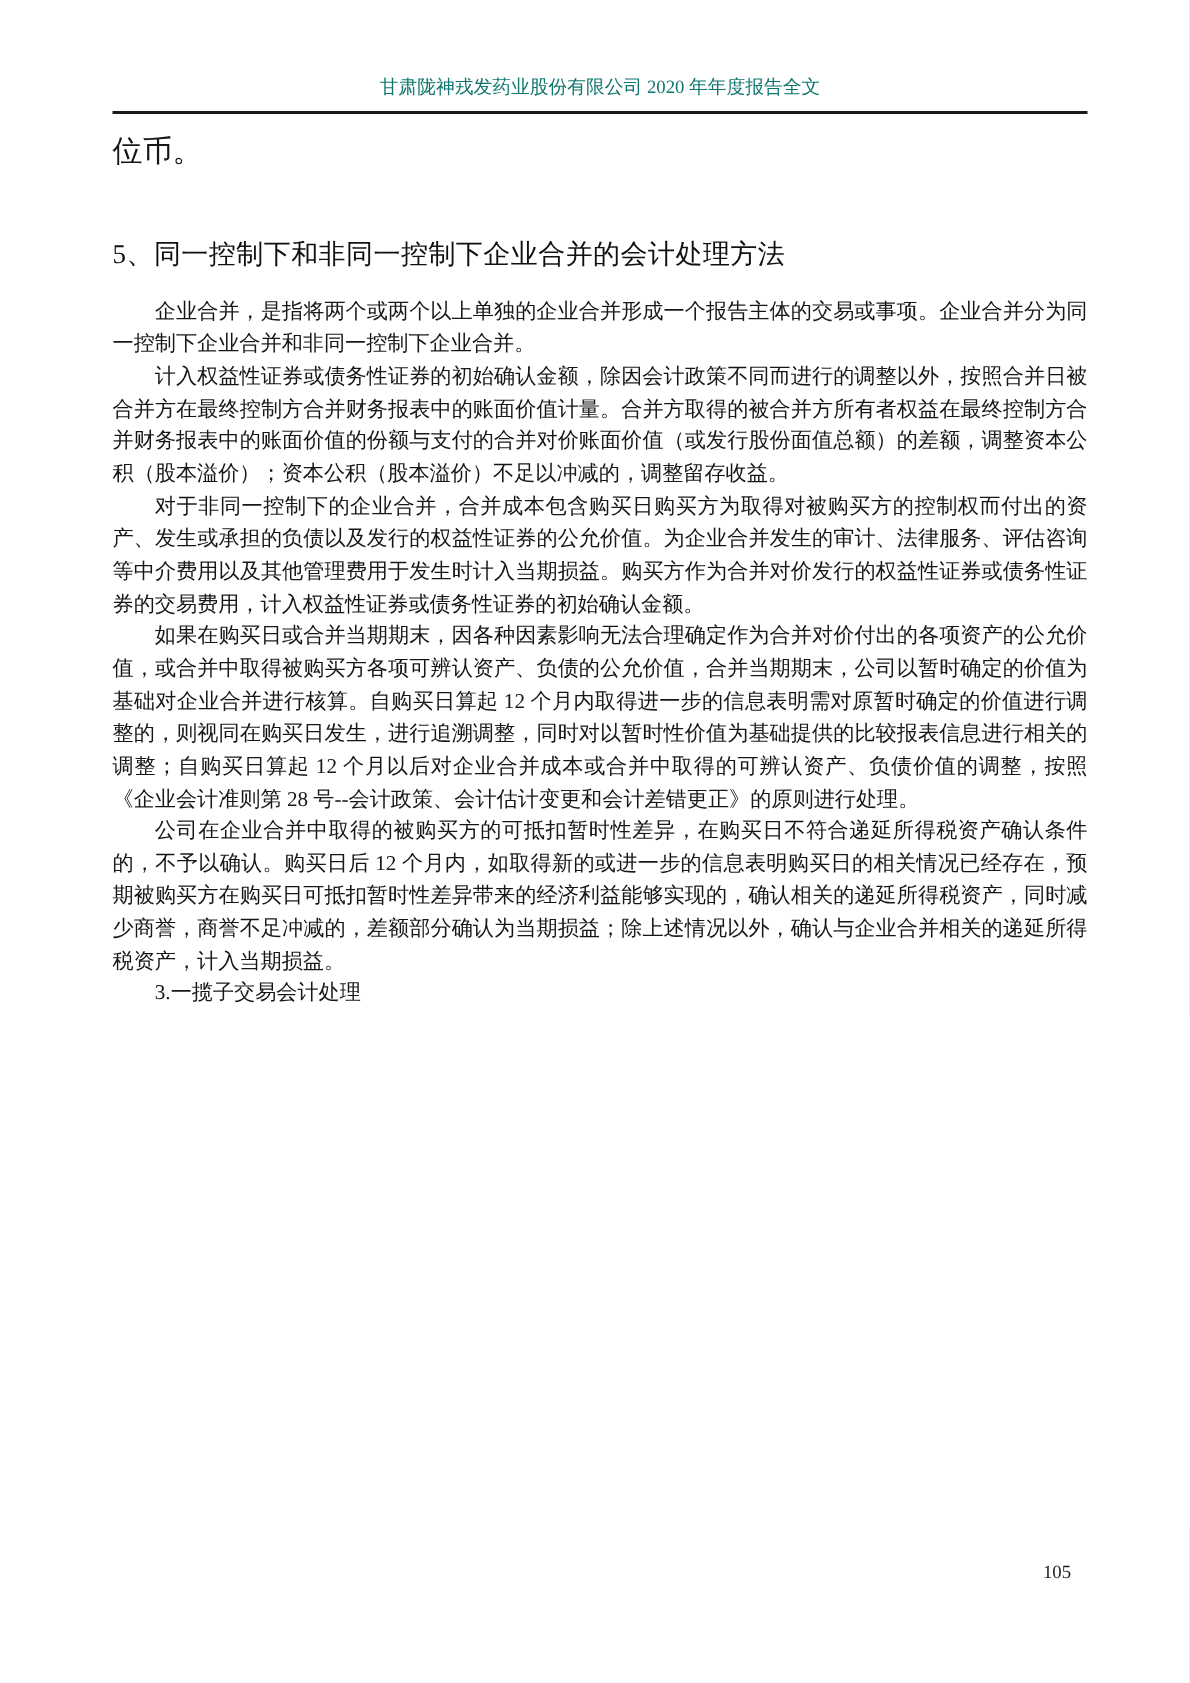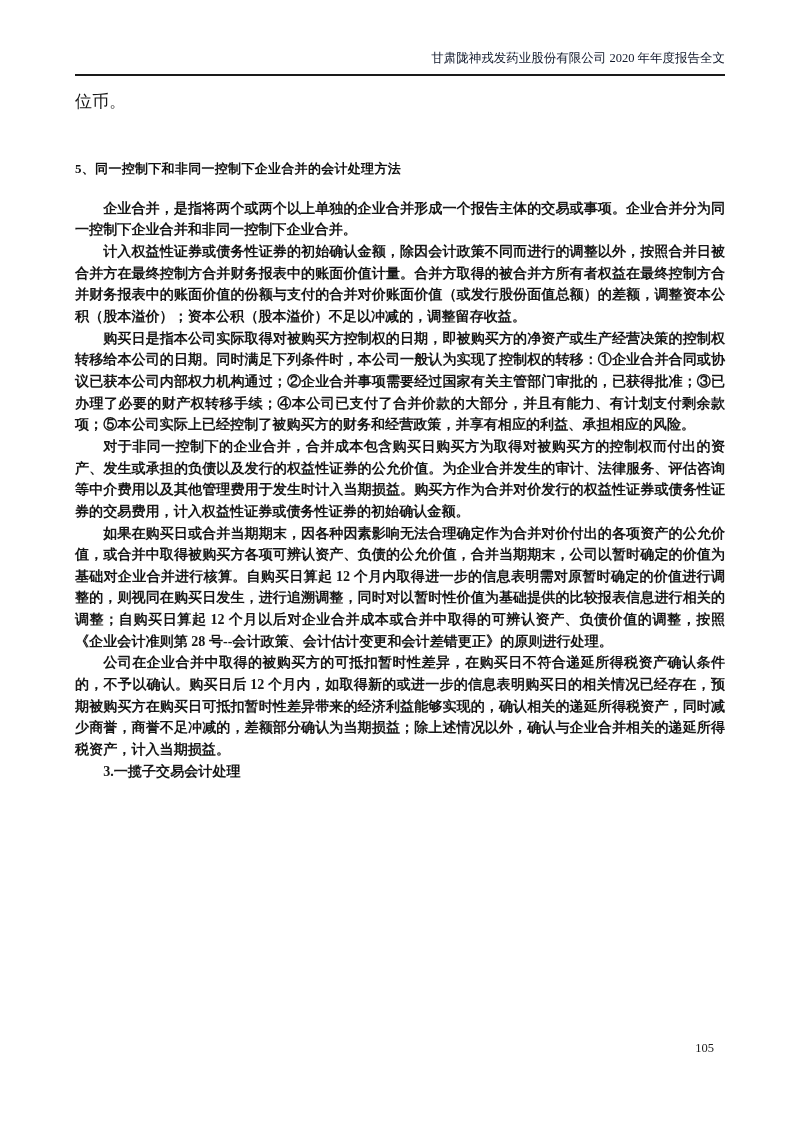--- a/index.html
+++ b/index.html
@@ -15,62 +15,61 @@
     background: #ffffff;
     overflow: hidden;
     font-family: "Liberation Serif", "DejaVu Serif", serif;
     color: #161616;
   }
   .page-header {
     position: absolute;
     left: 75px;
     top: 50px;
     width: 650px;
-    text-align: right;
+    text-align: center;
     font-size: 12.5px;
     line-height: 17px;
-    color: #0f172a;
+    color: #0f766e;
     white-space: nowrap;
   }
   .header-rule {
     position: absolute;
     left: 75px;
     top: 74px;
     width: 650px;
     height: 2px;
     background: #1a1a1a;
   }
   .page-body {
     position: absolute;
     left: 75px;
     top: 91px;
     width: 650px;
   }
   .fragment {
     margin: 0;
-    font-size: 17px;
+    font-size: 20px;
     line-height: 21.65px;
     text-indent: 0;
   }
   .section-heading {
     margin: 44px 0 17px 0;
-    font-size: 13px;
+    font-size: 18px;
     line-height: 24px;
-    font-weight: bold;
+    font-weight: normal;
     letter-spacing: 0.3px;
     color: #101010;
   }
   .para {
     margin: 0;
     font-size: 14.1px;
     line-height: 21.65px;
     text-align: justify;
     text-indent: 2em;
     word-break: break-all;
-    font-weight: bold;
   }
   .page-footer {
     position: absolute;
     top: 1040px;
     right: 79px;
     font-size: 12.5px;
     line-height: 16px;
     color: #1a1a1a;
   }
 </style>
@@ -86,21 +85,20 @@
   <div class="header-rule"></div>
 
   <div class="page-body">
     <p class="fragment">位币。</p>
 
     <h2 class="section-heading">5、同一控制下和非同一控制下企业合并的会计处理方法</h2>
 
     <div id="paragraphs">
         <p class="para">企业合并，是指将两个或两个以上单独的企业合并形成一个报告主体的交易或事项。企业合并分为同一控制下企业合并和非同一控制下企业合并。</p>
         <p class="para">计入权益性证券或债务性证券的初始确认金额，除因会计政策不同而进行的调整以外，按照合并日被合并方在最终控制方合并财务报表中的账面价值计量。合并方取得的被合并方所有者权益在最终控制方合并财务报表中的账面价值的份额与支付的合并对价账面价值（或发行股份面值总额）的差额，调整资本公积（股本溢价）；资本公积（股本溢价）不足以冲减的，调整留存收益。</p>
-        <p class="para">购买日是指本公司实际取得对被购买方控制权的日期，即被购买方的净资产或生产经营决策的控制权转移给本公司的日期。同时满足下列条件时，本公司一般认为实现了控制权的转移：①企业合并合同或协议已获本公司内部权力机构通过；②企业合并事项需要经过国家有关主管部门审批的，已获得批准；③已办理了必要的财产权转移手续；④本公司已支付了合并价款的大部分，并且有能力、有计划支付剩余款项；⑤本公司实际上已经控制了被购买方的财务和经营政策，并享有相应的利益、承担相应的风险。</p>
         <p class="para">对于非同一控制下的企业合并，合并成本包含购买日购买方为取得对被购买方的控制权而付出的资产、发生或承担的负债以及发行的权益性证券的公允价值。为企业合并发生的审计、法律服务、评估咨询等中介费用以及其他管理费用于发生时计入当期损益。购买方作为合并对价发行的权益性证券或债务性证券的交易费用，计入权益性证券或债务性证券的初始确认金额。</p>
         <p class="para">如果在购买日或合并当期期末，因各种因素影响无法合理确定作为合并对价付出的各项资产的公允价值，或合并中取得被购买方各项可辨认资产、负债的公允价值，合并当期期末，公司以暂时确定的价值为基础对企业合并进行核算。自购买日算起 12 个月内取得进一步的信息表明需对原暂时确定的价值进行调整的，则视同在购买日发生，进行追溯调整，同时对以暂时性价值为基础提供的比较报表信息进行相关的调整；自购买日算起 12 个月以后对企业合并成本或合并中取得的可辨认资产、负债价值的调整，按照《企业会计准则第 28 号--会计政策、会计估计变更和会计差错更正》的原则进行处理。</p>
         <p class="para">公司在企业合并中取得的被购买方的可抵扣暂时性差异，在购买日不符合递延所得税资产确认条件的，不予以确认。购买日后 12 个月内，如取得新的或进一步的信息表明购买日的相关情况已经存在，预期被购买方在购买日可抵扣暂时性差异带来的经济利益能够实现的，确认相关的递延所得税资产，同时减少商誉，商誉不足冲减的，差额部分确认为当期损益；除上述情况以外，确认与企业合并相关的递延所得税资产，计入当期损益。</p>
         <p class="para">3.一揽子交易会计处理</p>
       </div>
   </div>
 
   <div class="page-footer">
     <span>105</span>
   </div>

